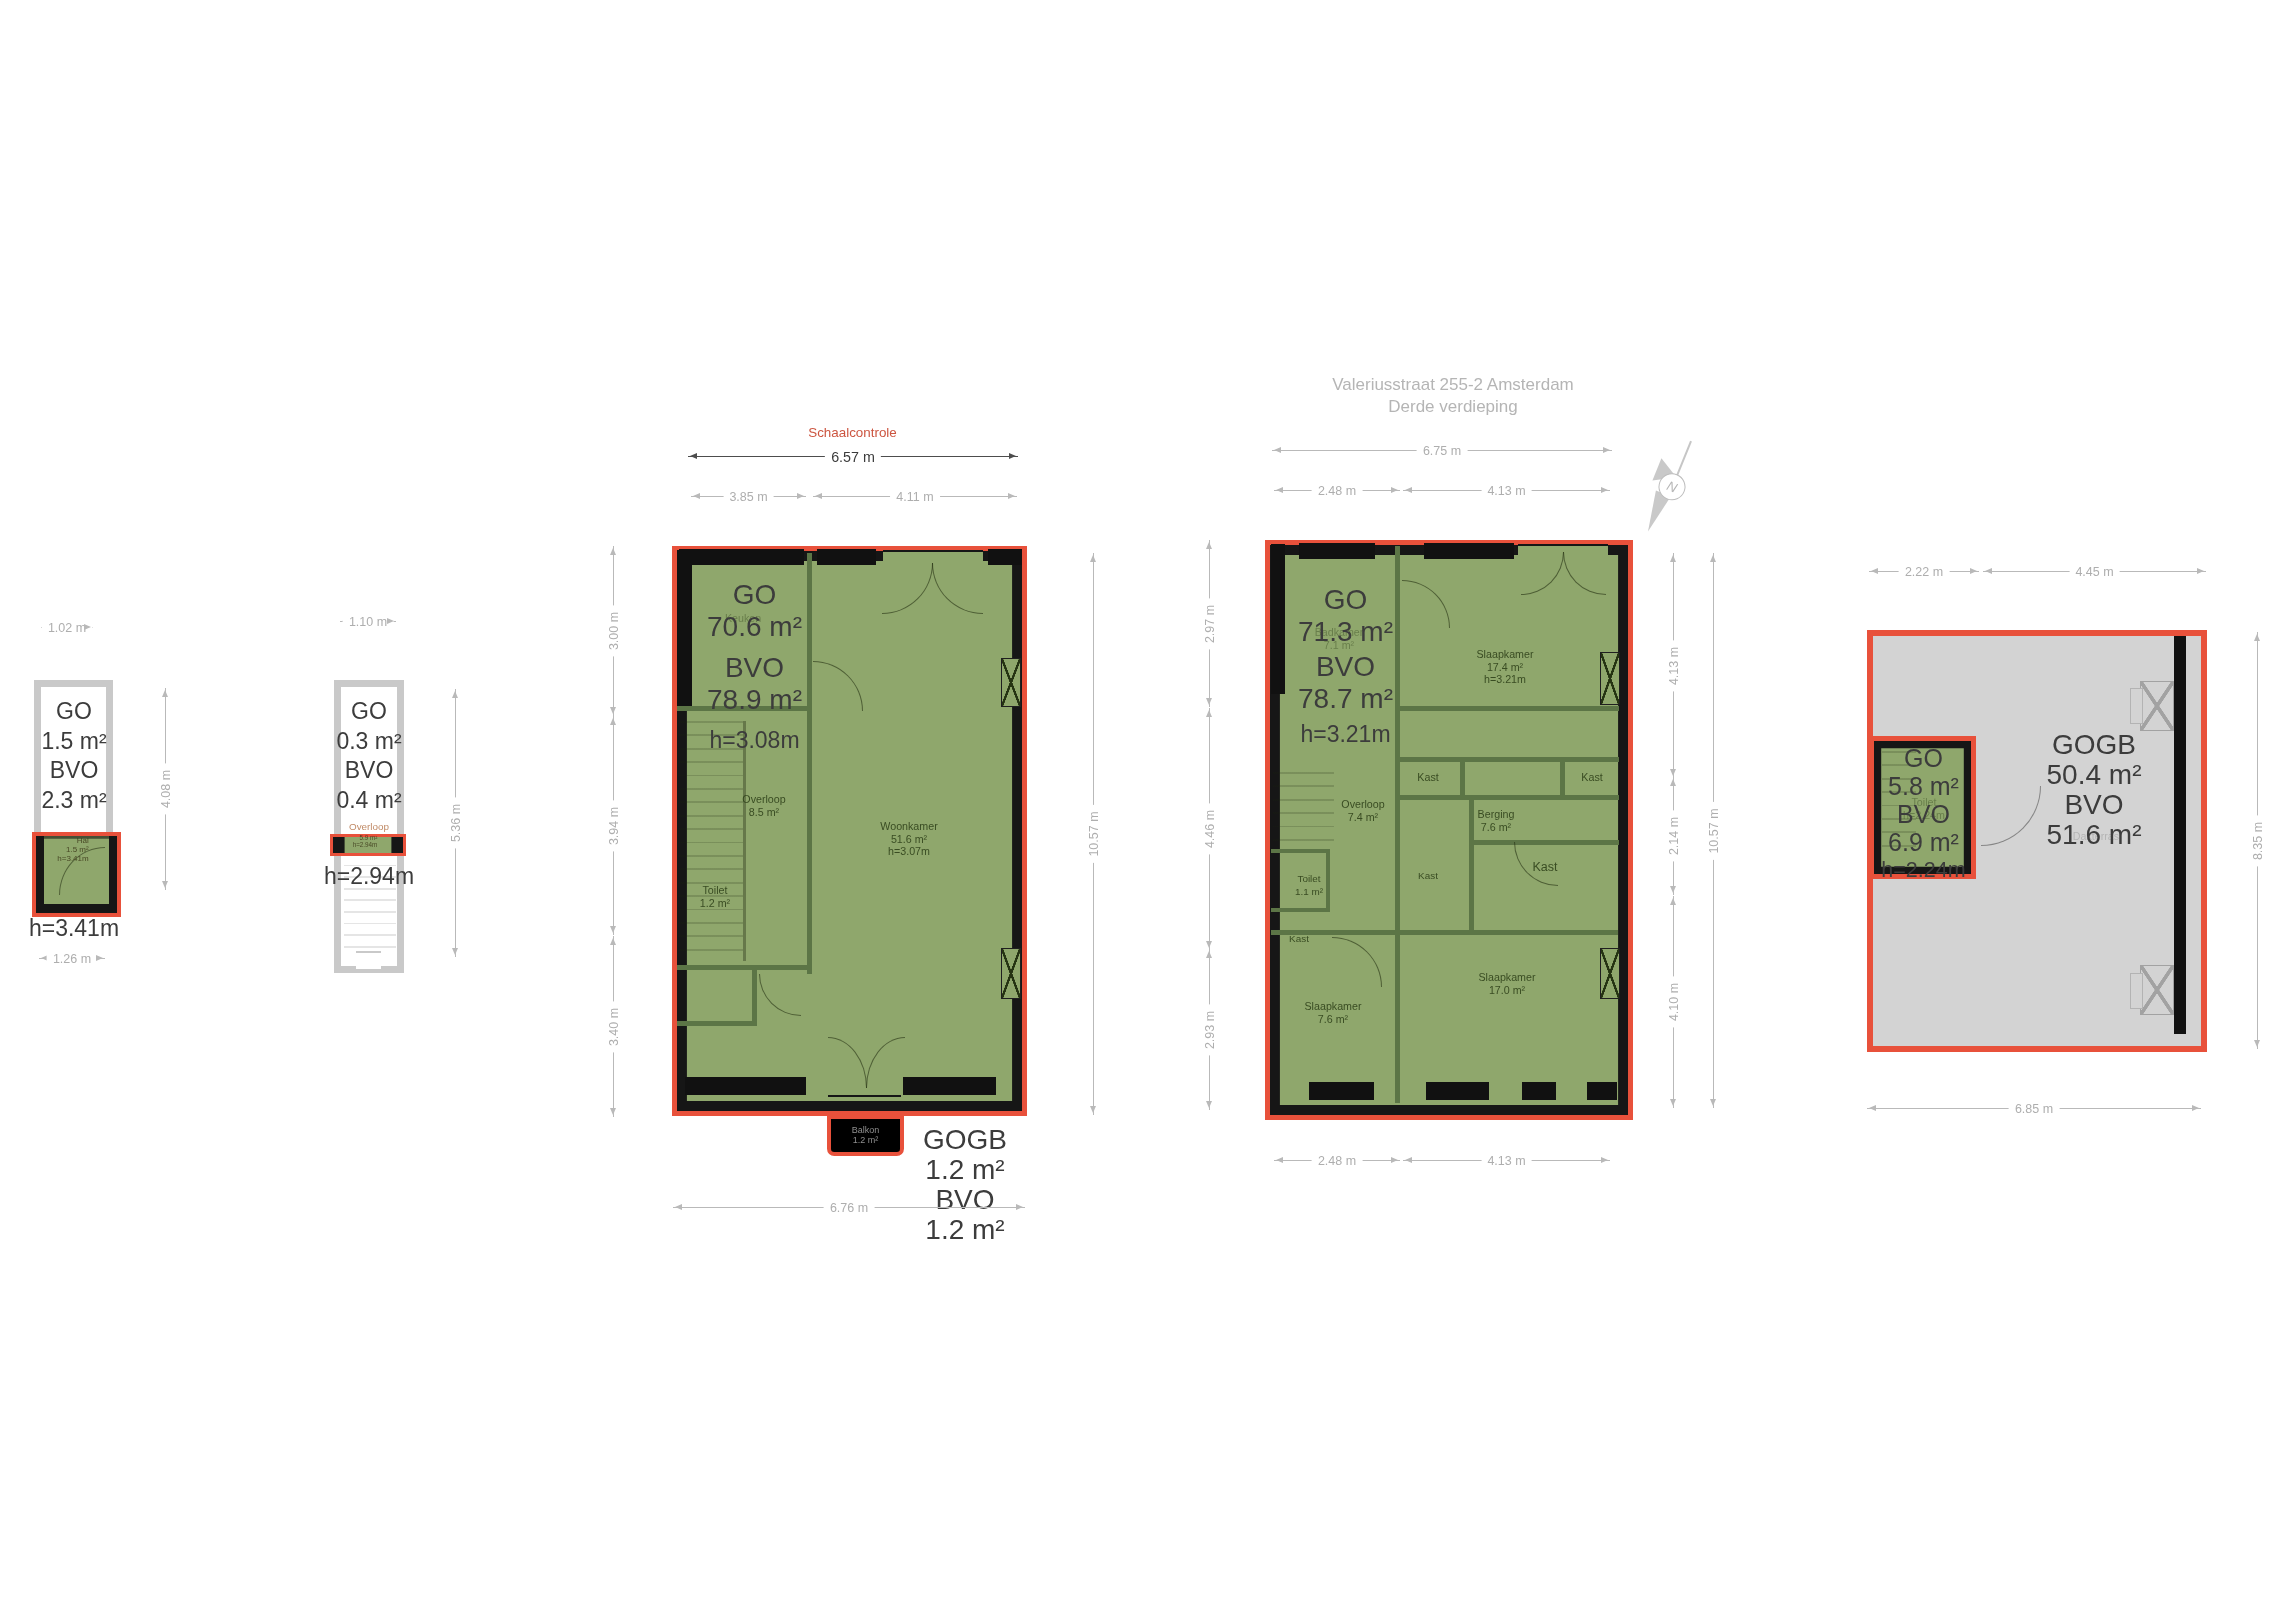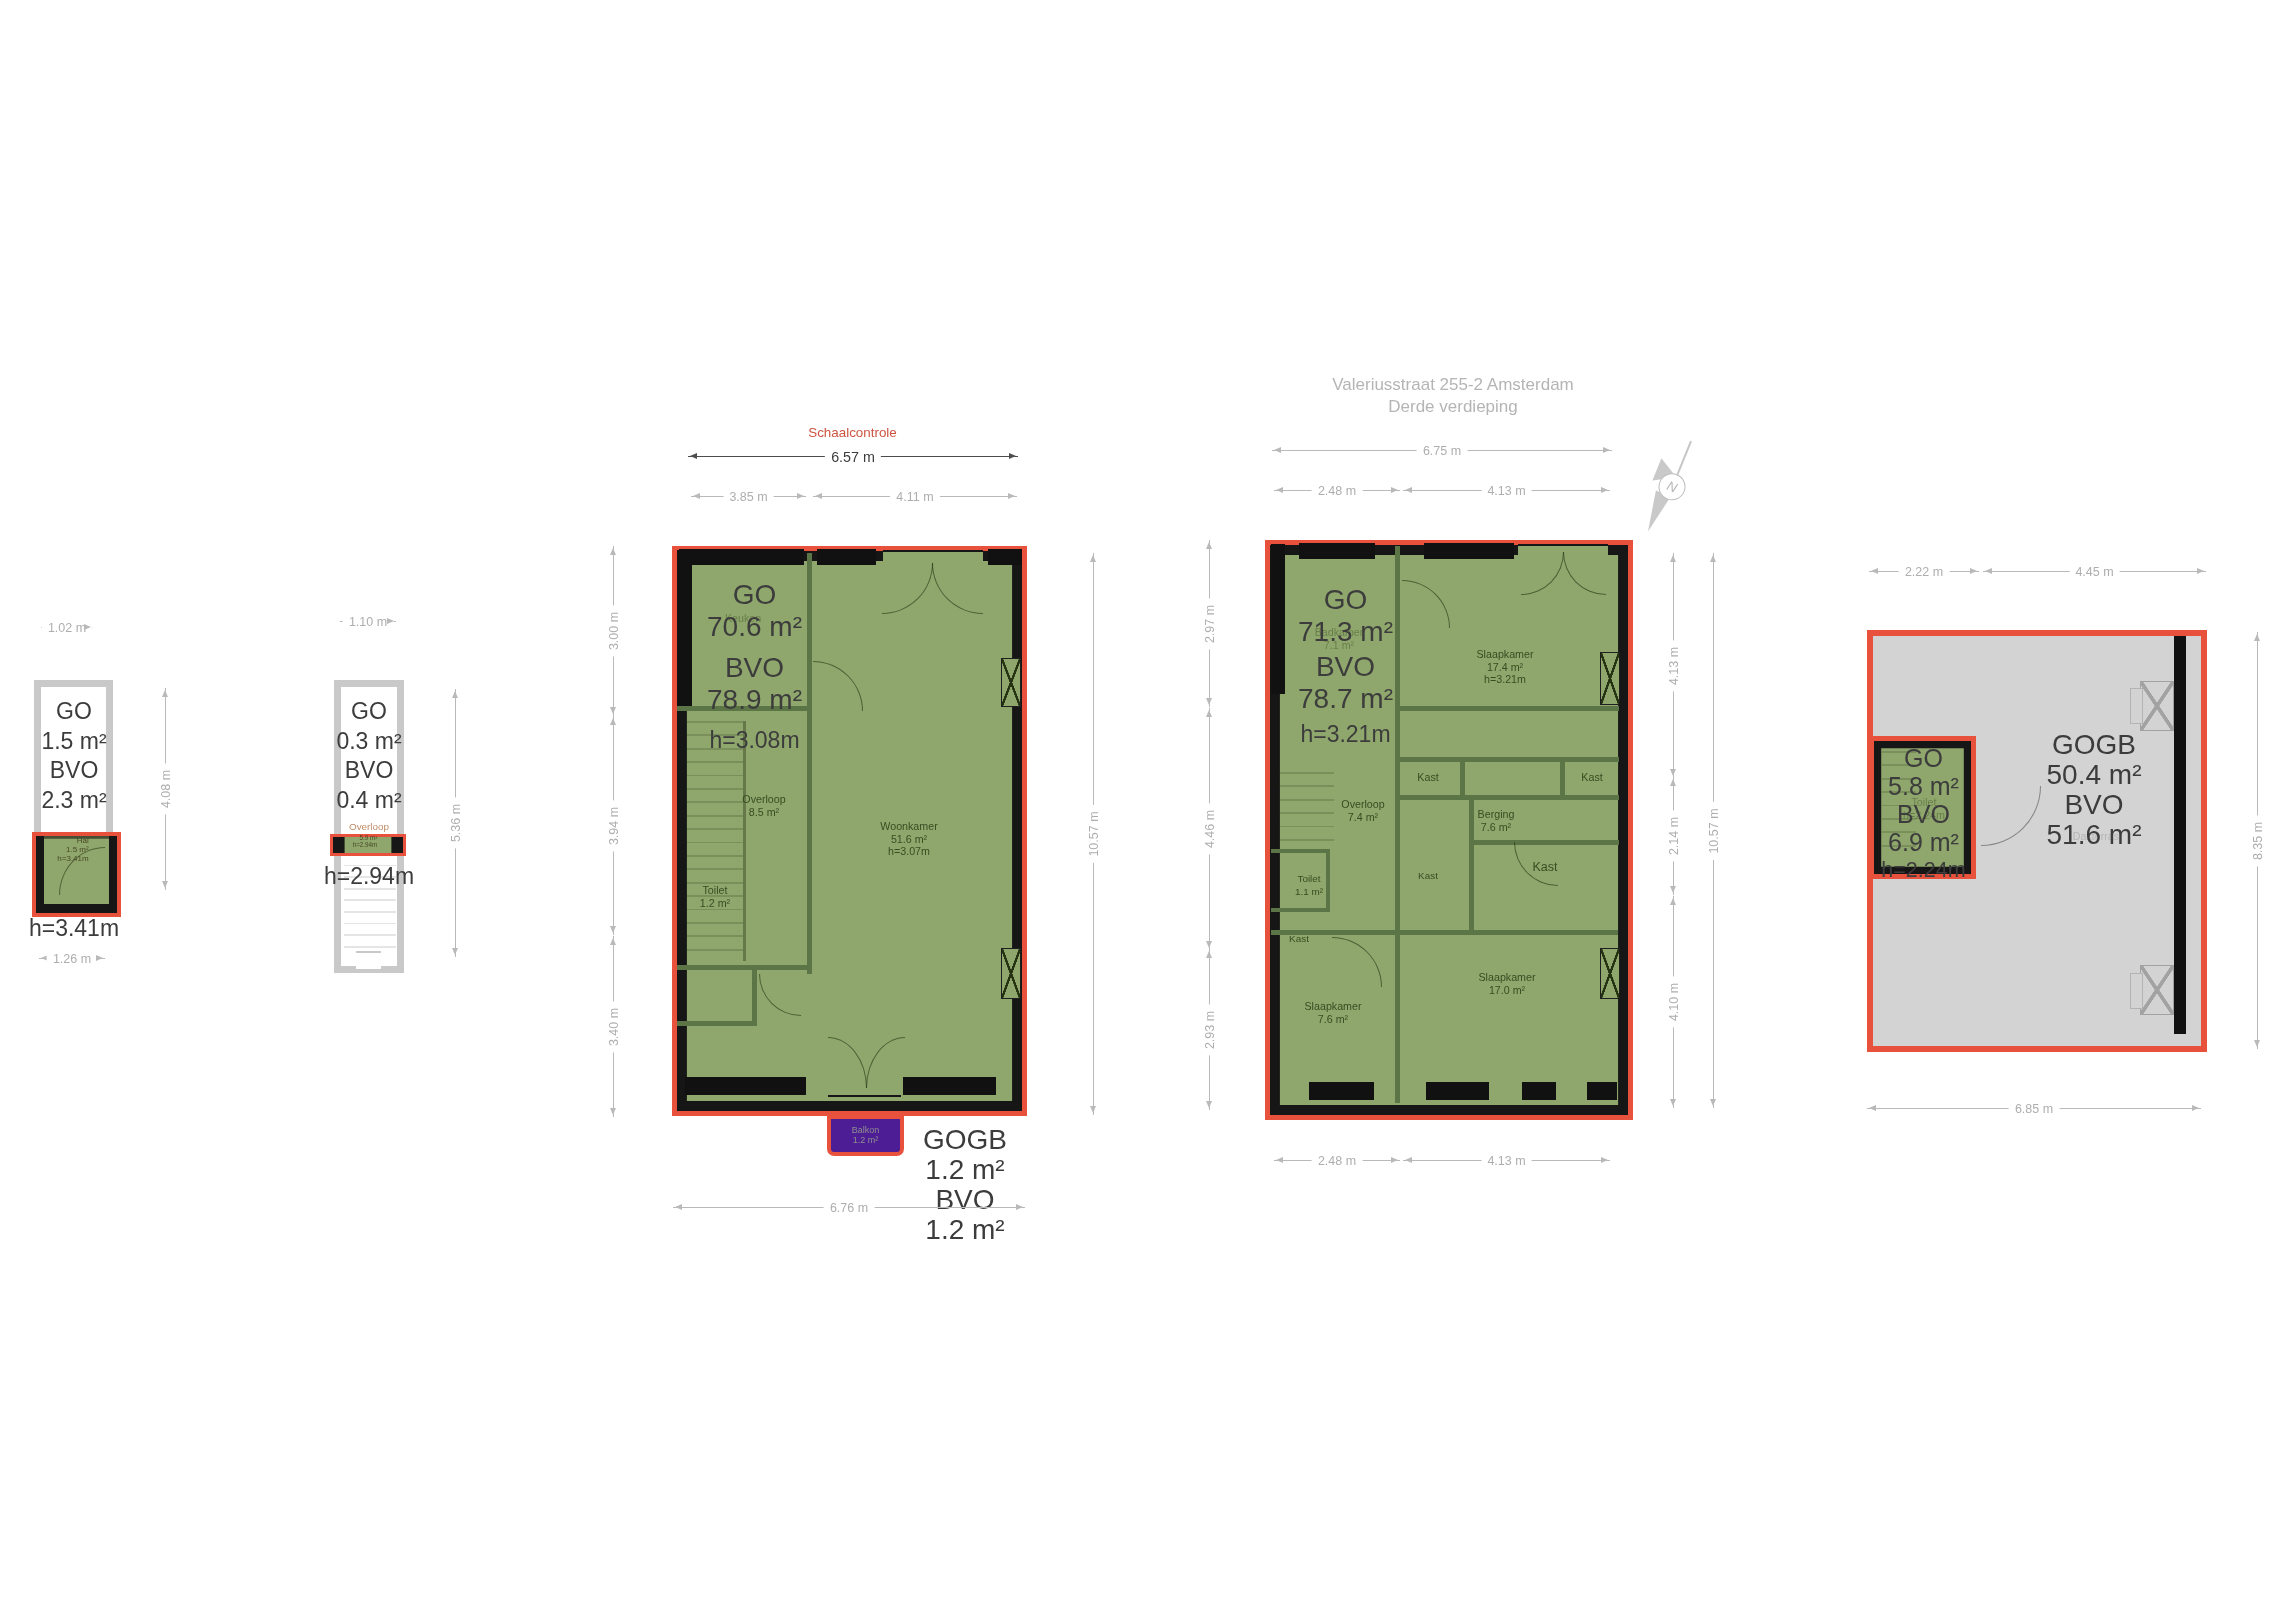--- a/index.html
+++ b/index.html
@@ -35,21 +35,21 @@
   .faint{opacity:.45;}
   .arc{position:absolute;}
   .stairs{position:absolute;background:repeating-linear-gradient(to bottom,rgba(25,35,12,.18) 0 1.8px,transparent 1.8px 13.4px);}
   .stairs2{position:absolute;background:repeating-linear-gradient(to bottom,rgba(0,0,0,.10) 0 1.8px,transparent 1.8px 11.6px);}
   .winx{position:absolute;border:1.8px solid #1f1f1f;background:#8fa76c;
         background-image:linear-gradient(to top right,transparent 46%,#253312 47%,#253312 53%,transparent 54%),
                          linear-gradient(to bottom right,transparent 46%,#253312 47%,#253312 53%,transparent 54%);}
   .winxg{position:absolute;border:1.8px solid #a2a2a2;background:#d3d3d3;
         background-image:linear-gradient(to top right,transparent 46%,#a2a2a2 47%,#a2a2a2 53%,transparent 54%),
                          linear-gradient(to bottom right,transparent 46%,#a2a2a2 47%,#a2a2a2 53%,transparent 54%);}
-  .balkon{position:absolute;background:#4c1d95;border:4.5px solid #e8513b;border-radius:0 0 7.2px 7.2px;}
+  .balkon{position:absolute;background:#000000;border:4.5px solid #e8513b;border-radius:0 0 7.2px 7.2px;}
   .balkon .rl{color:#8f8f8f;}
   .title{position:absolute;text-align:center;color:#b5b5b5;font-size:17px;line-height:21.5px;white-space:nowrap;}
   .schaal{position:absolute;text-align:center;color:#cc5540;font-size:13.4px;white-space:nowrap;}
   .tiny{position:absolute;transform:translateX(-50%);text-align:right;font-size:8px;line-height:9px;
         color:rgba(60,55,25,.85);white-space:nowrap;}
   .tiny span{display:block;}
 </style>
 </head>
 <body>
 

